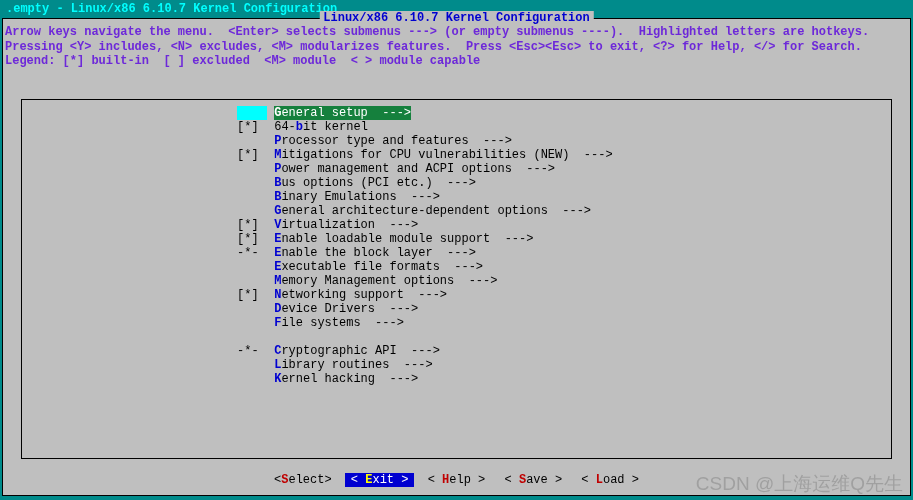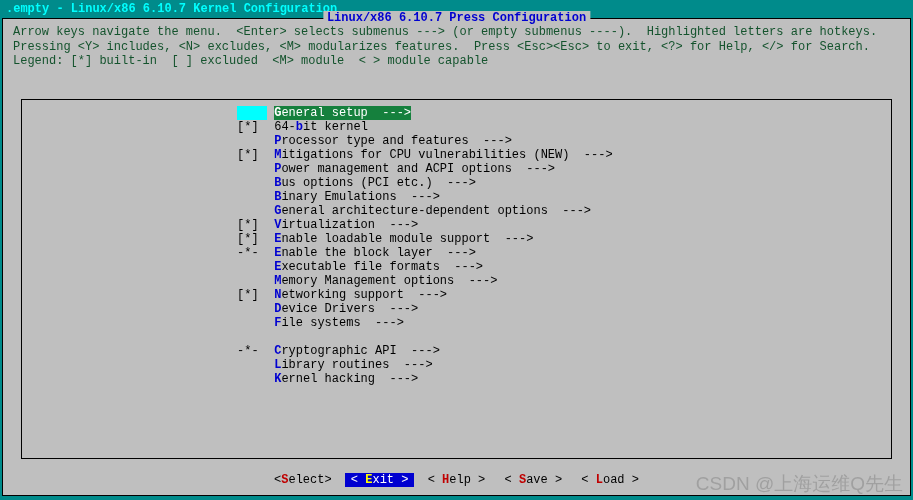--- a/index.html
+++ b/index.html
@@ -35,24 +35,25 @@
       position: absolute;
       top: -8px;
       left: 50%;
       transform: translateX(-50%);
       background: #bfbfbf;
       padding: 0 4px;
       color: #0000d0;
       font-weight: bold;
     }
     .help-text {
-      color: #14532d;
-      padding: 6px 10px 4px 10px;
+      color: #6d28d9;
+      padding: 6px 10px 4px 2px;
       white-space: pre-wrap;
       word-break: break-word;
+      font-weight: bold;
     }
     .menu-area {
       position: absolute;
       top: 80px;
       bottom: 36px;
       left: 18px;
       right: 18px;
       border: 1px solid #000;
       background: #bfbfbf;
       padding: 6px 0;
@@ -99,21 +100,21 @@
       opacity: 0.8;
       pointer-events: none;
     }
   </style>
 </head>
 <body>
 
 <div class="outer">
   <div class="title-bar">.empty - Linux/x86 6.10.7 Kernel Configuration</div>
   <div class="frame">
-    <div class="frame-title">Linux/x86 6.10.7 Press Configuration</div>
+    <div class="frame-title">Linux/x86 6.10.7 Kernel Configuration</div>
     <div class="help-text">Arrow keys navigate the menu.  &lt;Enter&gt; selects submenus ---&gt; (or empty submenus ----).  Highlighted letters are hotkeys.  Pressing &lt;Y&gt; includes, &lt;N&gt; excludes, &lt;M&gt; modularizes features.  Press &lt;Esc&gt;&lt;Esc&gt; to exit, &lt;?&gt; for Help, &lt;/&gt; for Search.  Legend: [*] built-in  [ ] excluded  &lt;M&gt; module  &lt; &gt; module capable</div>
 
     <div class="menu-area" id="menu">
         <div class="menu-line selected"><span class="mark">   </span> <span class="item-text"><span class="hot">G</span>eneral setup  ---&gt;</span></div>
         <div class="menu-line"><span class="mark">[*]</span> <span class="item-text">64-<span class="hot">b</span>it kernel</span></div>
         <div class="menu-line"><span class="mark">   </span> <span class="item-text"><span class="hot">P</span>rocessor type and features  ---&gt;</span></div>
         <div class="menu-line"><span class="mark">[*]</span> <span class="item-text"><span class="hot">M</span>itigations for CPU vulnerabilities (NEW)  ---&gt;</span></div>
         <div class="menu-line"><span class="mark">   </span> <span class="item-text"><span class="hot">P</span>ower management and ACPI options  ---&gt;</span></div>
         <div class="menu-line"><span class="mark">   </span> <span class="item-text"><span class="hot">B</span>us options (PCI etc.)  ---&gt;</span></div>
         <div class="menu-line"><span class="mark">   </span> <span class="item-text"><span class="hot">B</span>inary Emulations  ---&gt;</span></div>

